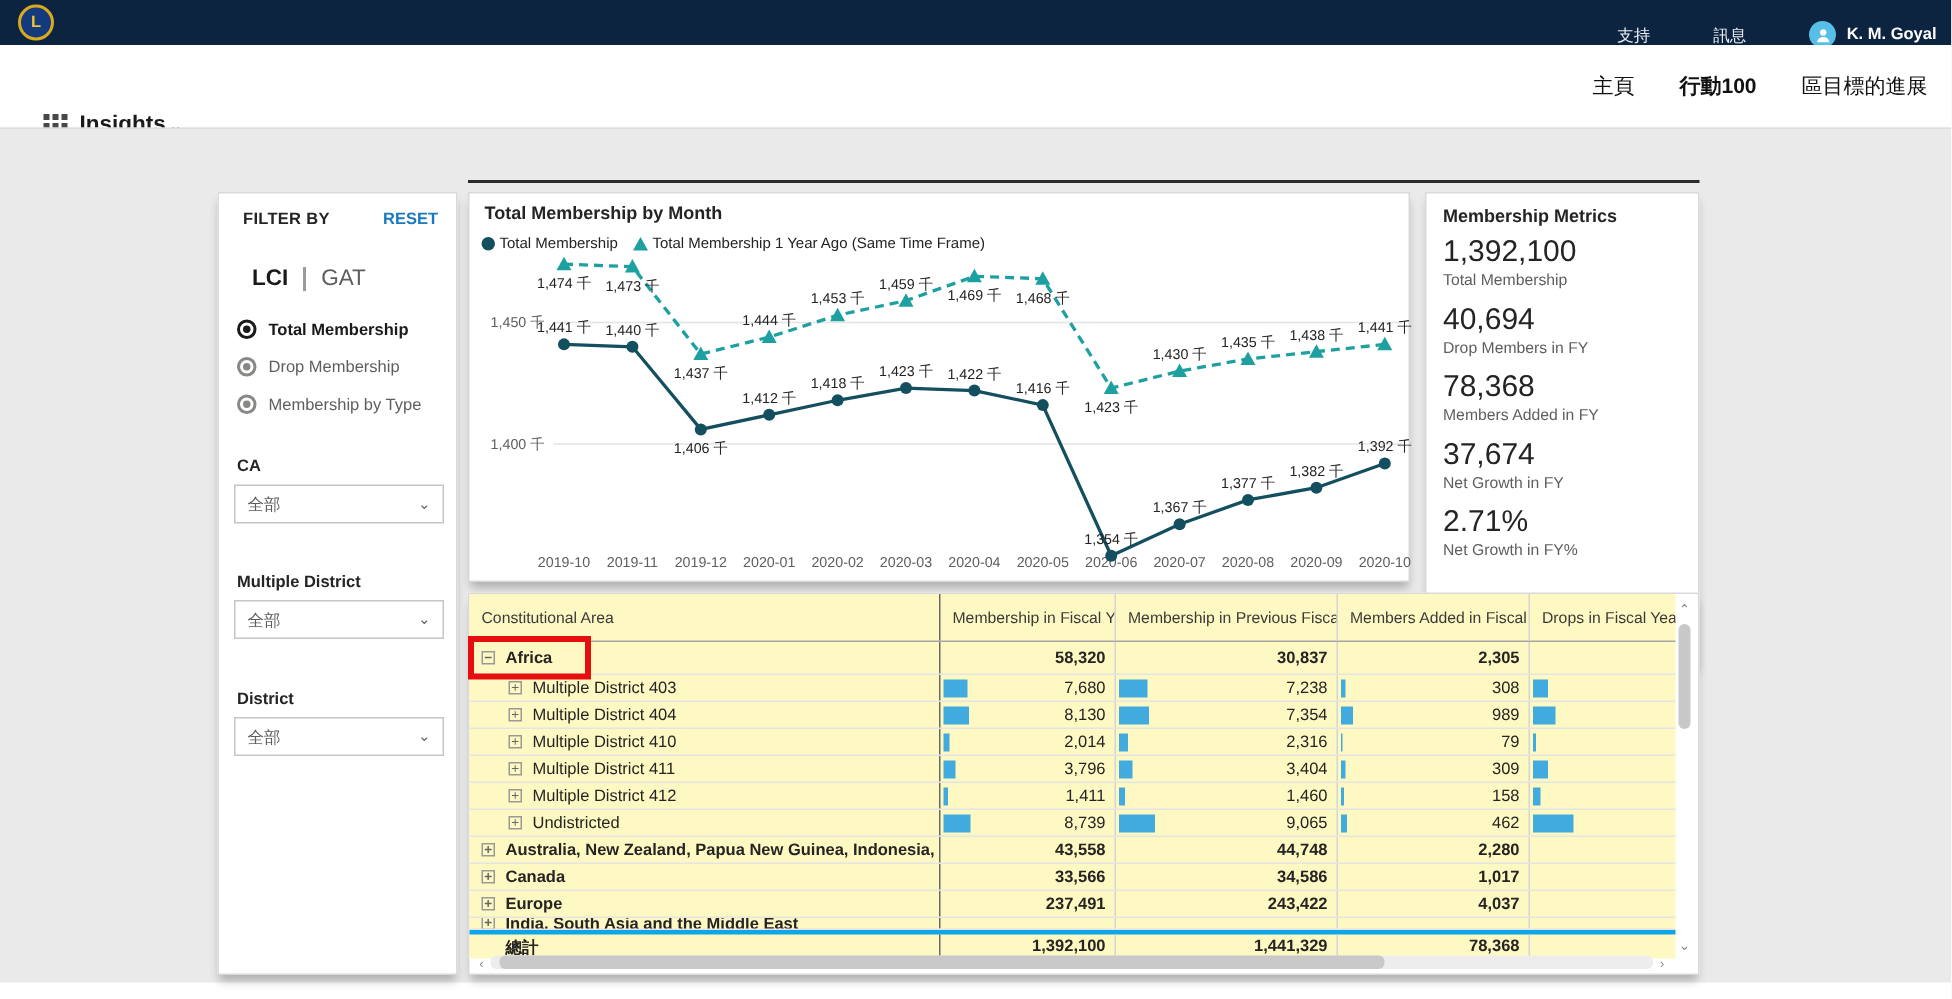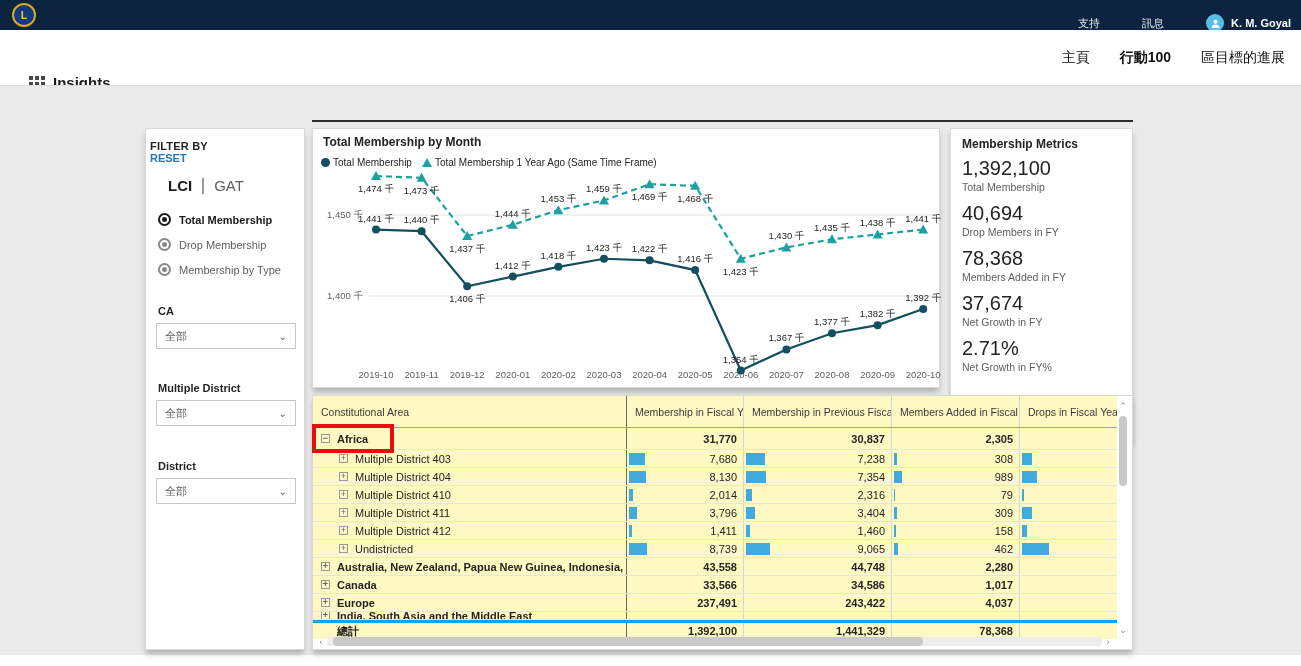--- a/index.html
+++ b/index.html
@@ -36,21 +36,21 @@
   .tab { font-size:11.5px; color:#3b3a39; padding:7px 2px 9px 2px; cursor:pointer; white-space:nowrap; }
   .tab.active { font-weight:bold; color:#000; border-bottom:3px solid #252423; }
   .tabline { position:absolute; left:312px; top:120px; width:821px; height:2px; background:#2b2b2b; }
 
   
   .card { position:absolute; background:#fff; border:1px solid #D9D9D9; box-shadow:0 5px 6px -1px rgba(0,0,0,0.25); }
   .card-title { font-size:12px; font-weight:bold; color:#252423; }
 
   
   .filter-card { left:145px; top:128px; width:160px; height:522px; }
-  .filter-head { display:flex; justify-content:space-between; padding:11px 12px 0 4px;flex-direction:column; }
+  .filter-head { display:flex; justify-content:space-between; padding:11px 12px 0 16px; }
   .filter-title { font-size:11px; font-weight:bold; color:#252423; letter-spacing:.2px; }
   .reset-link { font-size:11px; font-weight:bold; color:#1B79BD; cursor:pointer; }
   .lci-gat { position:absolute; left:12px; top:44px; display:flex; align-items:center; }
   .lci-gat .opt { font-size:15px; color:#605E5C; padding:4px 10px; cursor:pointer; }
   .lci-gat .opt.sel { font-weight:bold; color:#1a1a1a; }
   .lci-gat .sep { width:2px; height:16px; background:#9a9a9a; }
   .radio-group { position:absolute; left:12px; top:84px; display:flex; flex-direction:column; gap:12px; }
   .radio-row { display:flex; align-items:center; gap:8px; cursor:pointer; }
   .radio { width:13px; height:13px; border-radius:50%; border:2px solid #8A8886; position:relative; flex:none; }
   .radio::after { content:""; position:absolute; left:2px; top:2px; width:5px; height:5px; border-radius:50%; background:#8A8886; }
@@ -332,21 +332,21 @@
           <div class="td num prev">Membership in Previous Fiscal Year</div>
           <div class="td num added">Members Added in Fiscal Year</div>
           <div class="td num drops">Drops in Fiscal Year</div>
         </div>
         <div class="tr bold africa">
           <div class="td name">
             <span class="expand-box">−</span>
             <span>Africa</span>
           </div>
           <div class="td num fy">
-            <span class="numv">31,770</span>
+            <span class="numv">58,320</span>
           </div>
           <div class="td num prev">
             <span class="numv">30,837</span>
           </div>
           <div class="td num added">
             <span class="numv">2,305</span>
           </div>
           <div class="td num drops"></div>
         </div>
         <div class="tr">

